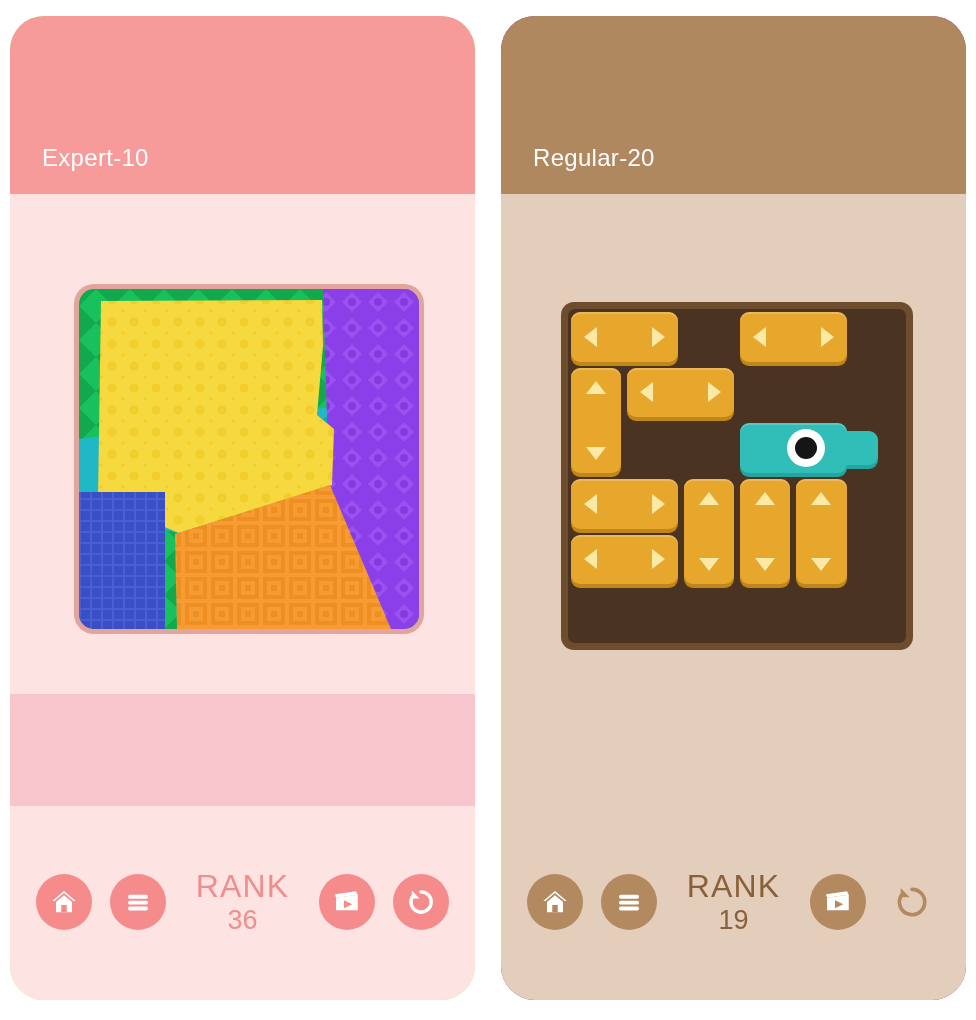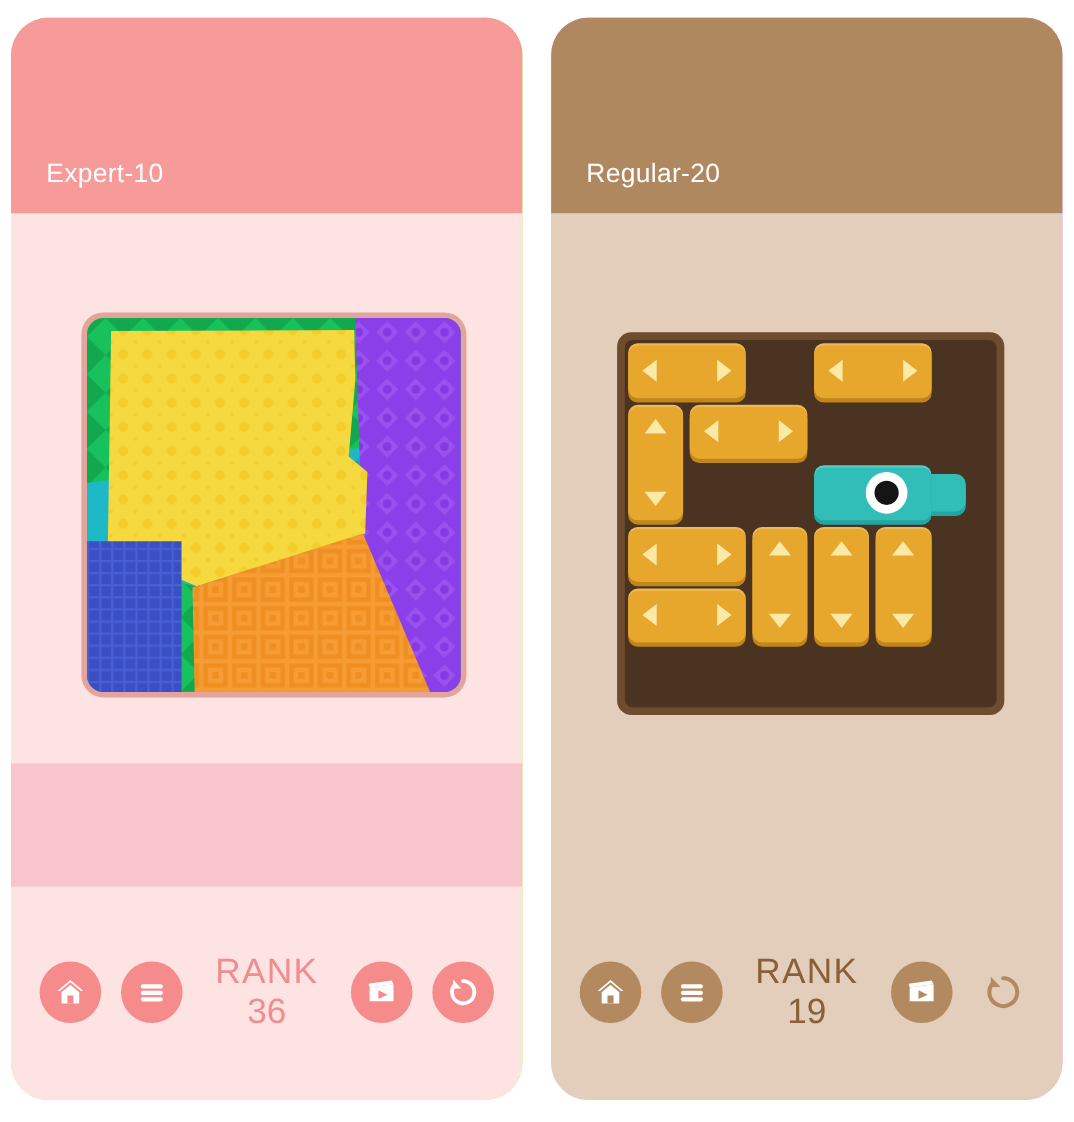--- a/index.html
+++ b/index.html
@@ -88,21 +88,21 @@
   }
   .tb-btn.plain { background: transparent !important; }
   .tb-gap { width: 18px; flex: 0 0 auto; }
   .rank-box {
     flex: 1 1 auto;
     text-align: center;
     line-height: 1.12;
     user-select: none;
   }
   .rank-label { font-size: 32px; letter-spacing: 1.2px; display:block; }
-  .rank-value { font-size: 32px; display:block; }
+  .rank-value { font-size: 27px; display:block; }
 
   .tb-btn svg { display: block; }
 
   
   .art-wrap {
     position: absolute;
     left: 64px;
     top: 90px;
     width: 350px;
     height: 350px;
@@ -288,21 +288,21 @@
               <path d="M12 4.4 A7.6 7.6 0 1 1 5.6 8.0" fill="none" stroke="#fff" stroke-width="2.6" stroke-linecap="round"></path>
               <polygon points="5.1,3.4 5.1,9.4 10.8,9.4" fill="#fff"></polygon>
             </svg>
           </div>
         </div>
       </div>
 
     </div>
   </div>
 
-  <div class="panel" id="panel-right" style="background: #f0abfc;">
+  <div class="panel" id="panel-right" style="background: #a21caf;">
 
     <div class="panel-header" id="hdr-right" style="background: rgb(176, 136, 96);">
       <div class="panel-title" style="color: rgb(255, 255, 255);">Regular-20</div>
     </div>
 
     <div class="panel-body" id="body-right" style="background: rgb(227, 205, 187);">
 
       <div class="board-wrap">
         <div class="board" id="board" style="background: rgb(109, 77, 46);">
           <div class="board-inner" id="board-inner" style="background: rgb(74, 51, 32); border-radius: 7px;">

